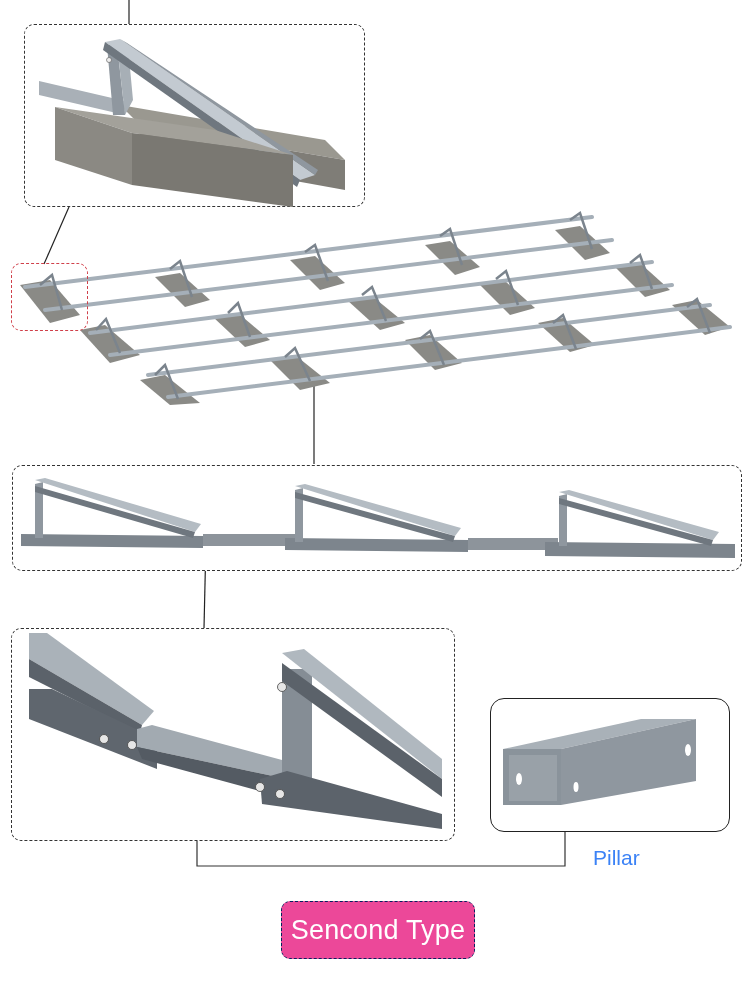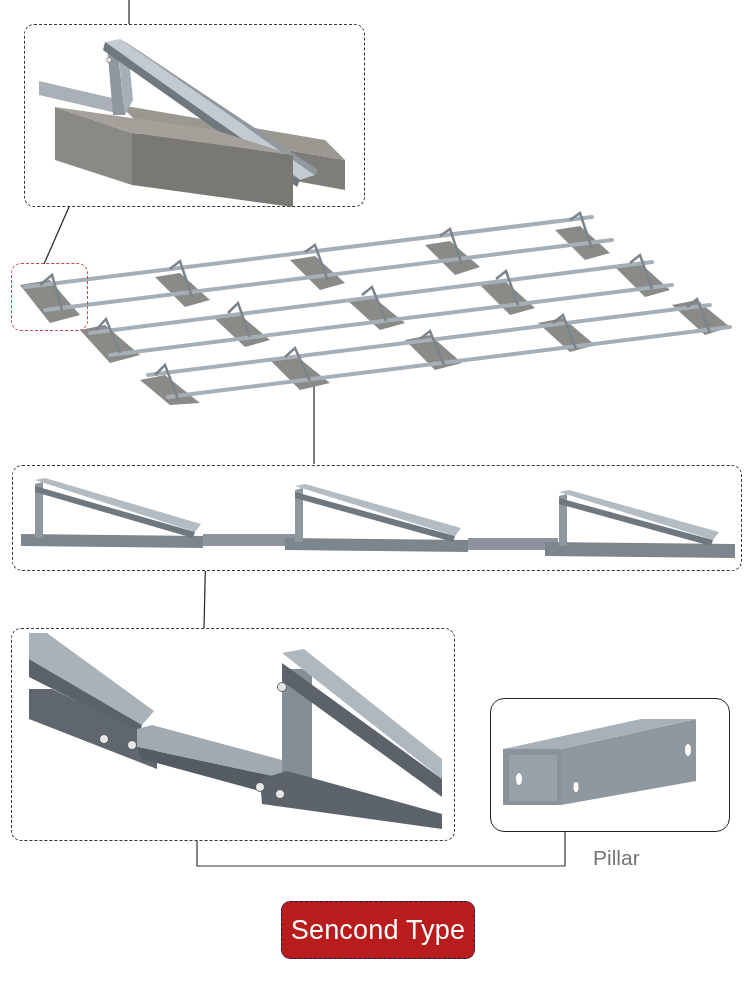--- a/index.html
+++ b/index.html
@@ -2,22 +2,22 @@
 <html><head>
 <meta charset="utf-8">
 <style>
   html, body { margin: 0; padding: 0; background: #ffffff; }
   body { width: 750px; height: 986px; position: relative; overflow: hidden; font-family: "Liberation Sans", sans-serif; }
   .abs { position: absolute; }
   .dash-box { position: absolute; border: 1.3px dashed #333; border-radius: 10px; box-sizing: border-box; background: #fff; }
   .red-box { position: absolute; border: 1.3px dashed #d0404a; border-radius: 10px; box-sizing: border-box; }
   .solid-box { position: absolute; border: 1.5px solid #222; border-radius: 14px; box-sizing: border-box; background: #fff; }
   svg { position: absolute; left: 0; top: 0; overflow: visible; }
-  .label { position: absolute; font-size: 21px; color: #737373; }
-  .badge { position: absolute; left: 281px; top: 901px; width: 194px; height: 58px; background: #b91c1c; border-radius: 9px; border: 1px dashed #06225e; box-sizing: border-box; color: #fff; font-size: 27px; display: flex; align-items: center; justify-content: center; letter-spacing: 0.2px; }
+  .label { position: absolute; font-size: 21px; color: #3b82f6; }
+  .badge { position: absolute; left: 281px; top: 901px; width: 194px; height: 58px; background: #ec4899; border-radius: 9px; border: 1px dashed #06225e; box-sizing: border-box; color: #fff; font-size: 27px; display: flex; align-items: center; justify-content: center; letter-spacing: 0.2px; }
 </style>
 </head>
 <body>
 
 <svg width="750" height="986">
   <line x1="129" y1="0" x2="129" y2="24" stroke="#222" stroke-width="1.2"></line>
   <line x1="69" y1="207" x2="44" y2="264" stroke="#222" stroke-width="1.2"></line>
   <line x1="314" y1="383" x2="314" y2="464" stroke="#222" stroke-width="1.2"></line>
   <line x1="206" y1="540" x2="204" y2="628" stroke="#222" stroke-width="1.2"></line>
   <polyline points="197,760 197,866 565,866 565,832" fill="none" stroke="#333" stroke-width="1.2"></polyline>

